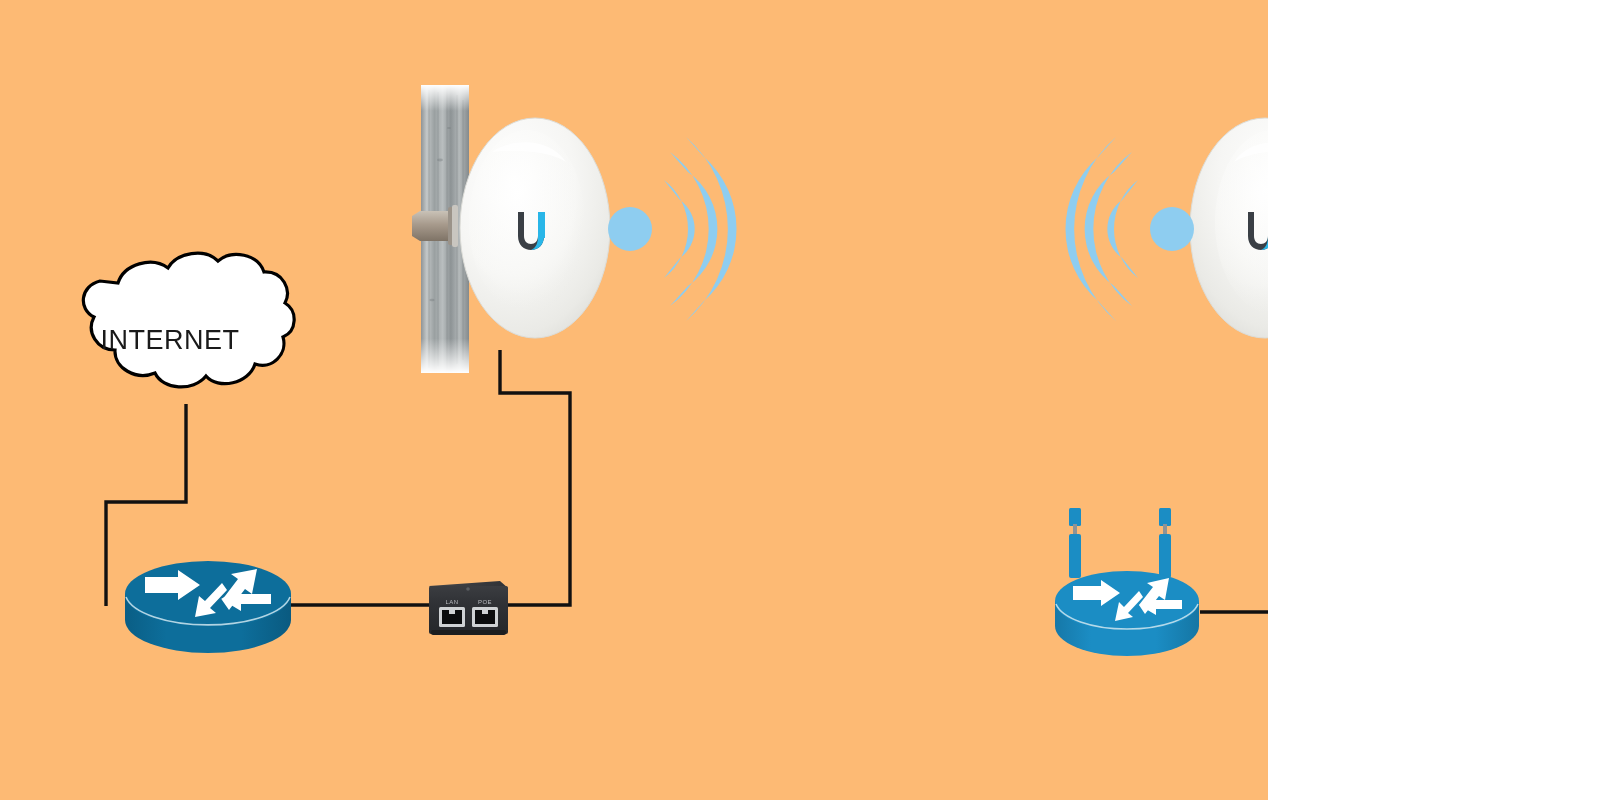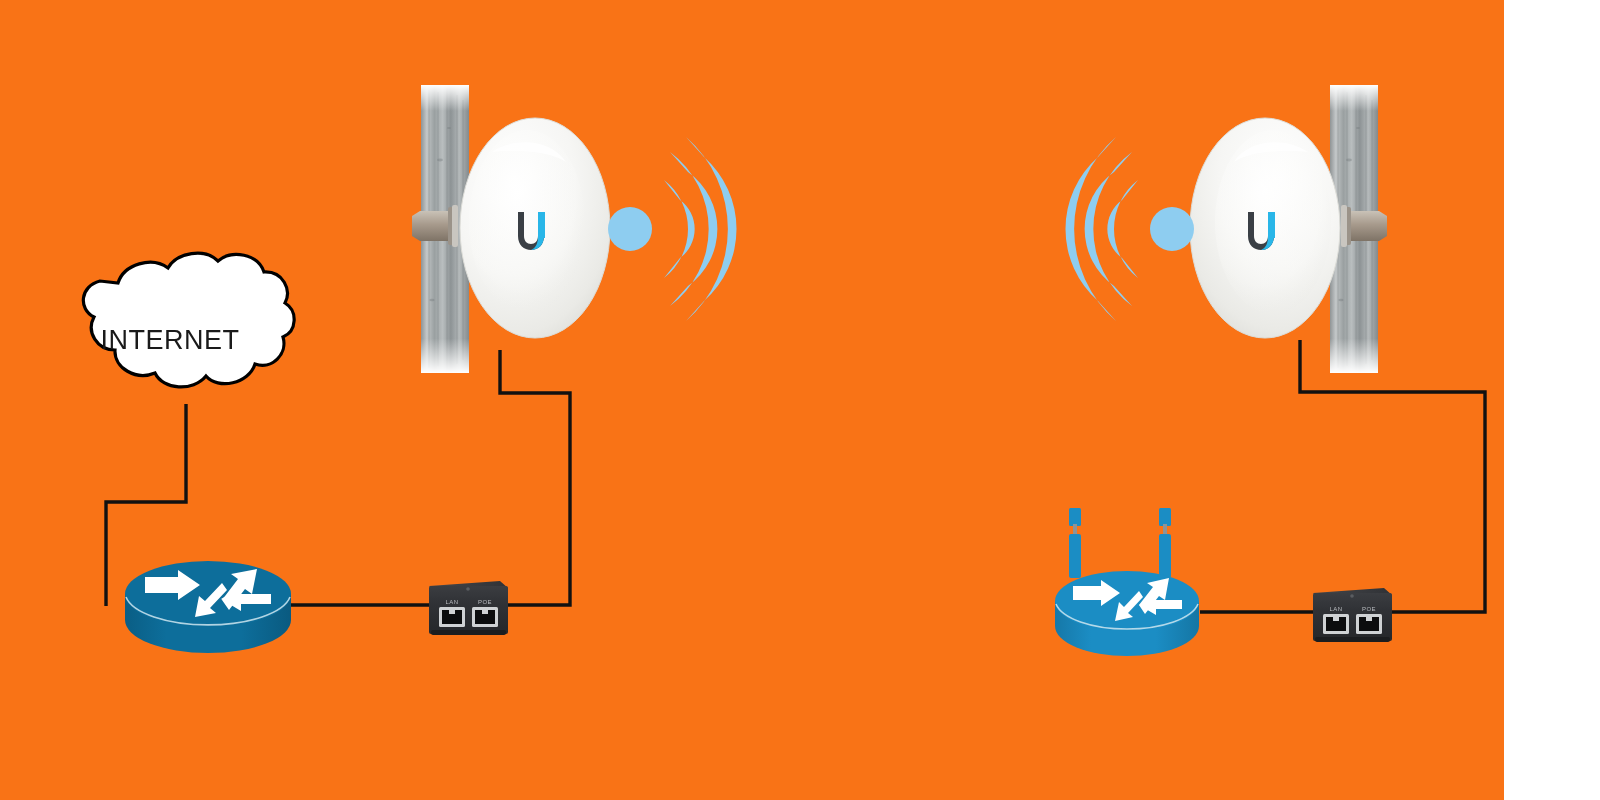--- a/index.html
+++ b/index.html
@@ -6,23 +6,23 @@
   html, body {
     margin: 0;
     padding: 0;
     background: #ffffff;
   }
   body {
     font-family: "Liberation Sans", sans-serif;
   }
   #diagram-canvas {
     position: relative;
-    width: 1504px;
+    width: 1268px;
     height: 800px;
-    background: #f97316;
+    background: #fdba74;
     overflow: hidden;
   }
   #diagram-svg {
     position: absolute;
     left: 0;
     top: 0;
     width: 1600px;
     height: 800px;
   }
   .cloud-label {

